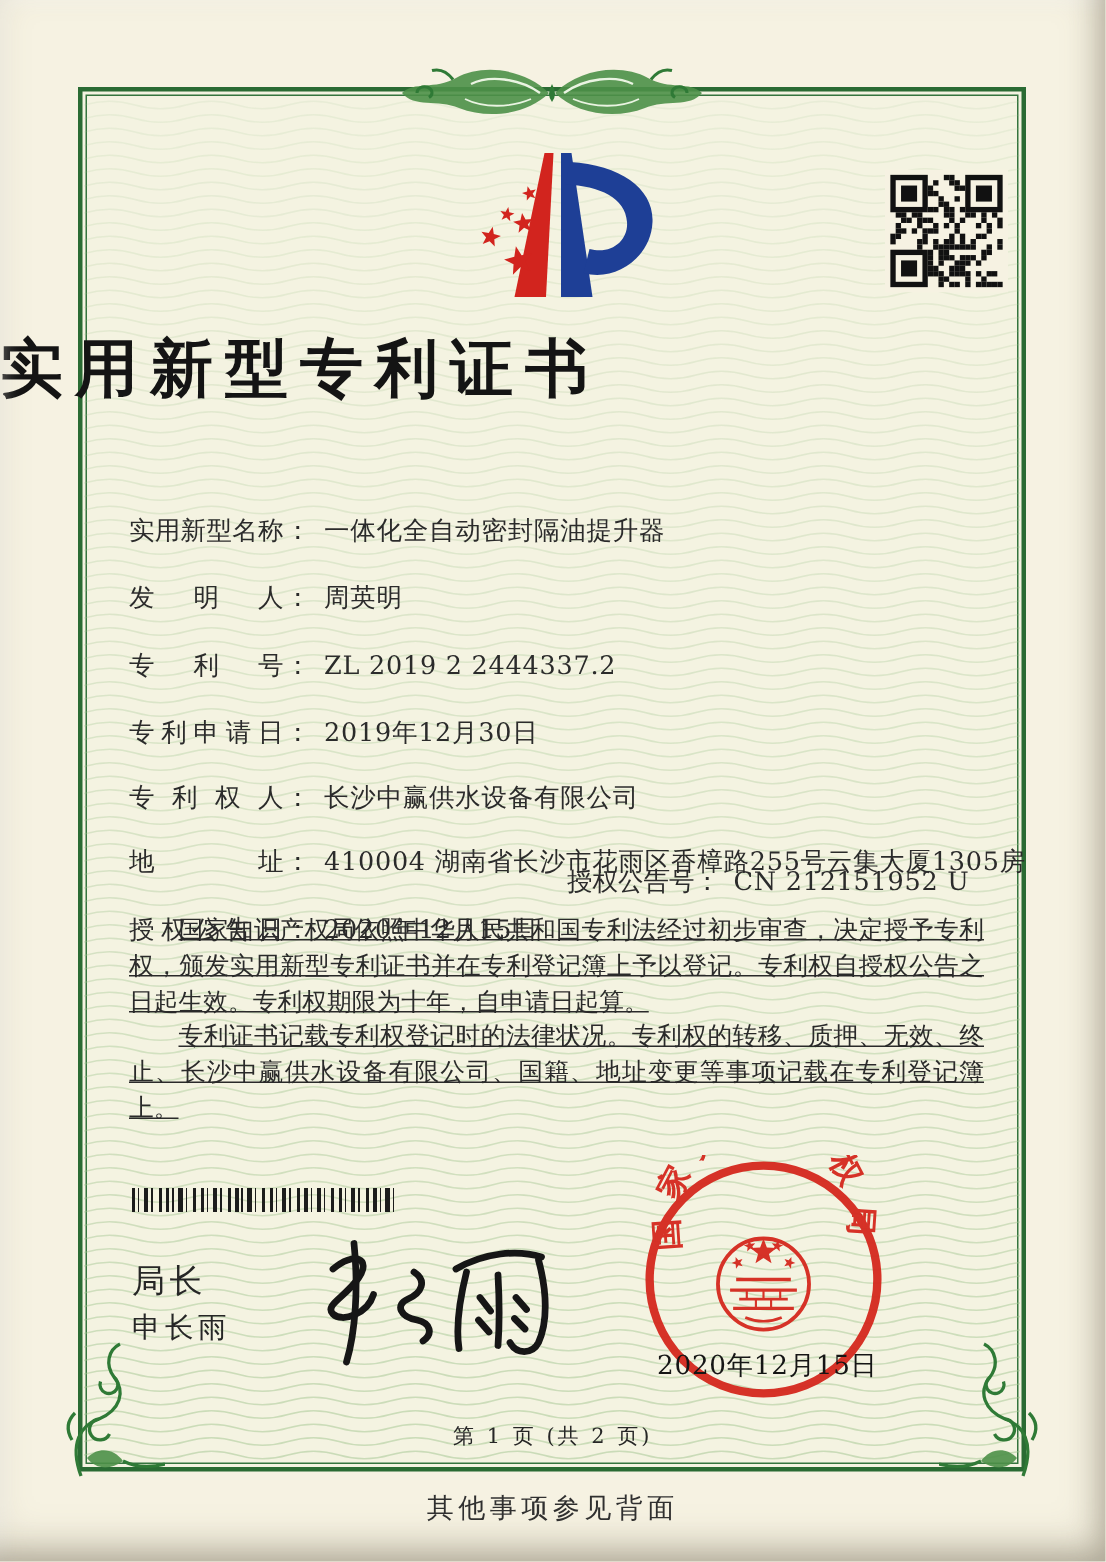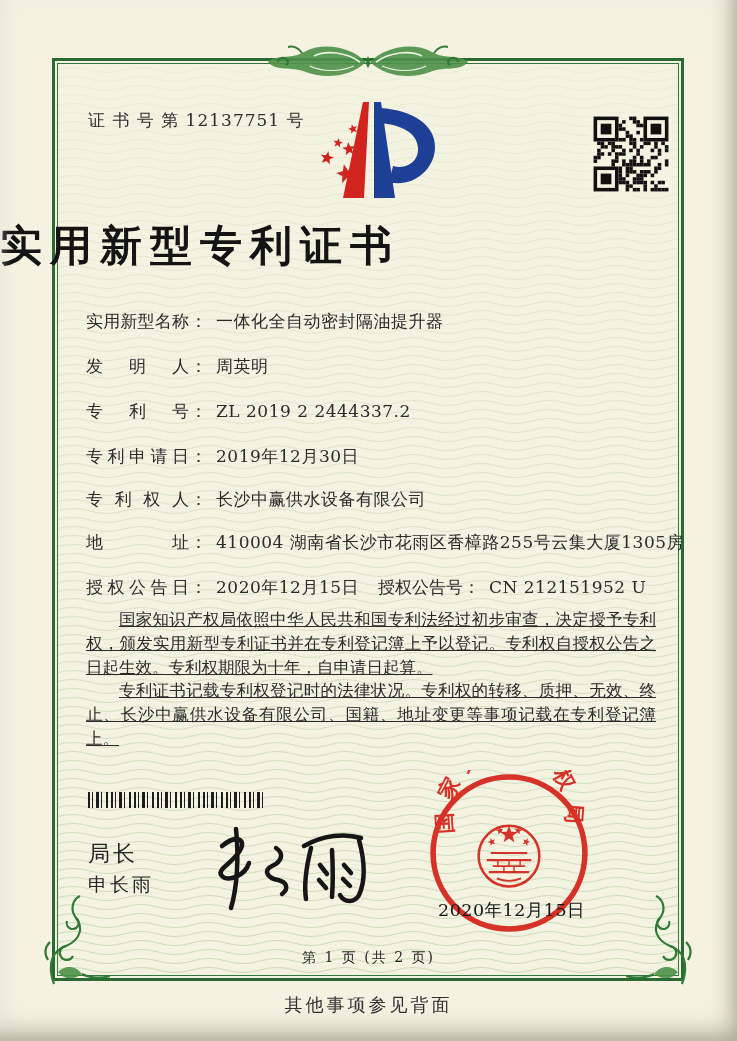--- a/index.html
+++ b/index.html
@@ -11,21 +11,21 @@
                    inset 3px 3px 10px rgba(255,255,255,.35);}
   .frame{position:absolute;left:52px;top:58px;width:632px;height:923px;
         border:3px solid #2a6b33;background:#f4f3e1;box-sizing:border-box;z-index:0;}
   .frame::after{content:"";position:absolute;inset:2px;border:1px solid #35753e;pointer-events:none;}
   .waves{position:absolute;left:56px;top:62px;z-index:1;}
   .abs{position:absolute;z-index:3;}
   .cert-no{left:88px;top:109px;font-size:17px;letter-spacing:1px;color:#2d2d2d;}
   .title{left:0;right:0;top:218px;font-size:42px;font-weight:bold;
          letter-spacing:8px;color:#141414;}
   .row{left:86px;font-size:17px;white-space:nowrap;color:#2b2b2b;}
-  .row .lbl{display:inline-block;width:103px;text-align:justify;text-align-last:justify;}
+  .row .lbl{display:inline-block;width:103px;text-align:justify;text-align-last:justify;margin-top:32px;}
   .row .col{margin-left:1px;}
   .row .val{margin-left:9px;letter-spacing:.5px;}
   .grant2{position:absolute;left:244px;top:0;white-space:nowrap;padding-left:48px;}
   .grant2 .val{margin-left:9px;letter-spacing:.5px;}
   .body-text{left:86px;top:608px;width:570px;font-size:16.5px;line-height:23.8px;color:#2a2a2a;}
   .body-text p{margin:0;text-indent:2em;text-align:justify;text-decoration:underline;}
   .barcode{left:88px;top:792px;width:177px;height:16px;
      background:repeating-linear-gradient(90deg,
         #1c1c1c 0 2px,transparent 2px 4px,
         #1c1c1c 4px 5px,transparent 5px 8px,
@@ -175,21 +175,20 @@
     <g transform="translate(72,0) scale(-1,1)" fill="none" stroke="#2f7a36" stroke-width="2.2">
       <path d="M16,94 C8,72 16,60 28,56 C42,50 46,38 38,28 C32,20 34,10 42,6"></path>
       <path d="M28,56 a7,7 0 1 0 7,10"></path>
       <path d="M38,28 a6,6 0 1 1 -9,3"></path>
       <path d="M20,82 C28,74 38,76 44,84 C36,90 26,90 20,82 Z" fill="#4c9048" stroke="none" opacity=".9"></path>
       <path d="M44,84 C54,89 64,88 72,86"></path>
       <path d="M10,70 q-6,-10 2,-18"></path>
     </g>
   </svg>
 
-  <div class="abs cert-no">证 书 号 第 12137751 号</div>
 
   <svg class="abs" style="left:296px;top:96px" width="150" height="108" viewBox="0 0 150 108">
     <defs>
       <polygon id="st" points="0,-1 0.247,-0.34 0.951,-0.309 0.399,0.13 0.588,0.809 0,0.42 -0.588,0.809 -0.399,0.13 -0.951,-0.309 -0.247,-0.34"></polygon>
     </defs>
     <polygon points="67,6 73,6 68,102 47,102" fill="#d2241e"></polygon>
     <polygon points="78,6 85,6 99,102 78,102" fill="#1e3f96"></polygon>
     <path d="M84,12 C118,14 140,30 139,52 C138,76 114,92 93,86 L97,70 C112,74 123,64 122,52 C121,36 104,28 81,27 Z" fill="#1e3f96"></path>
     <g fill="#d2241e">
       <use href="#st" transform="translate(57,33) scale(5) rotate(-15)"></use>

